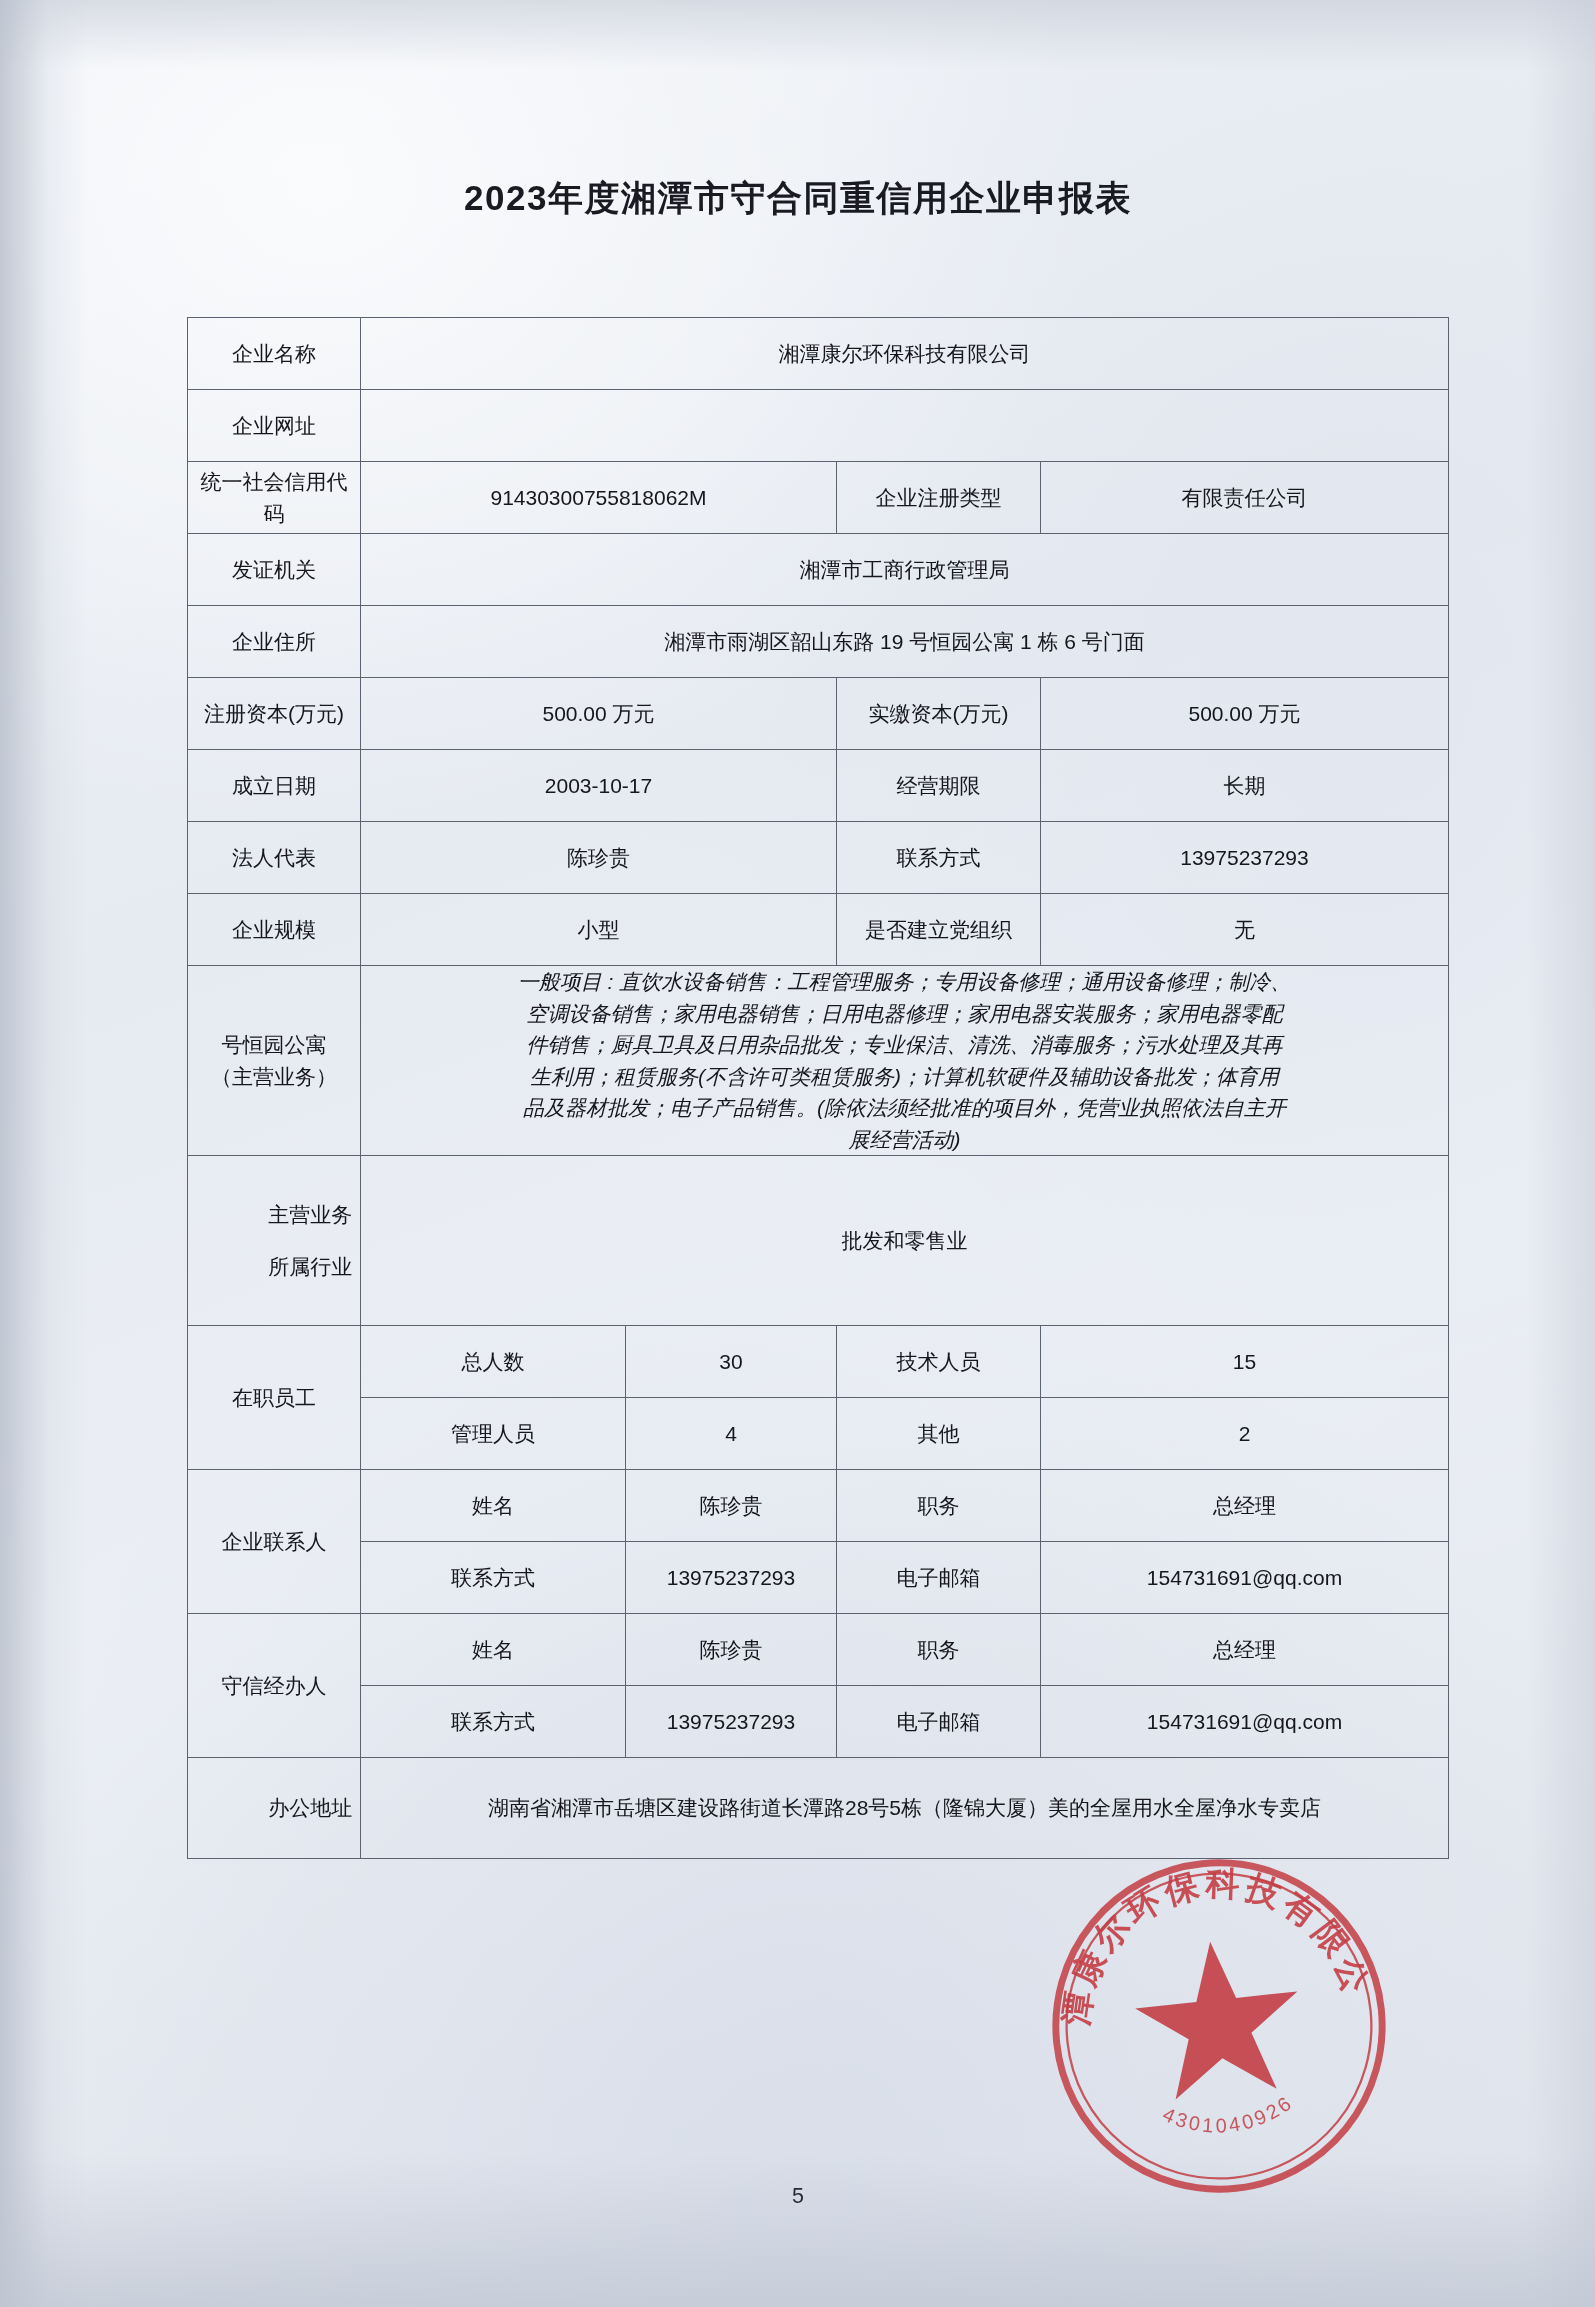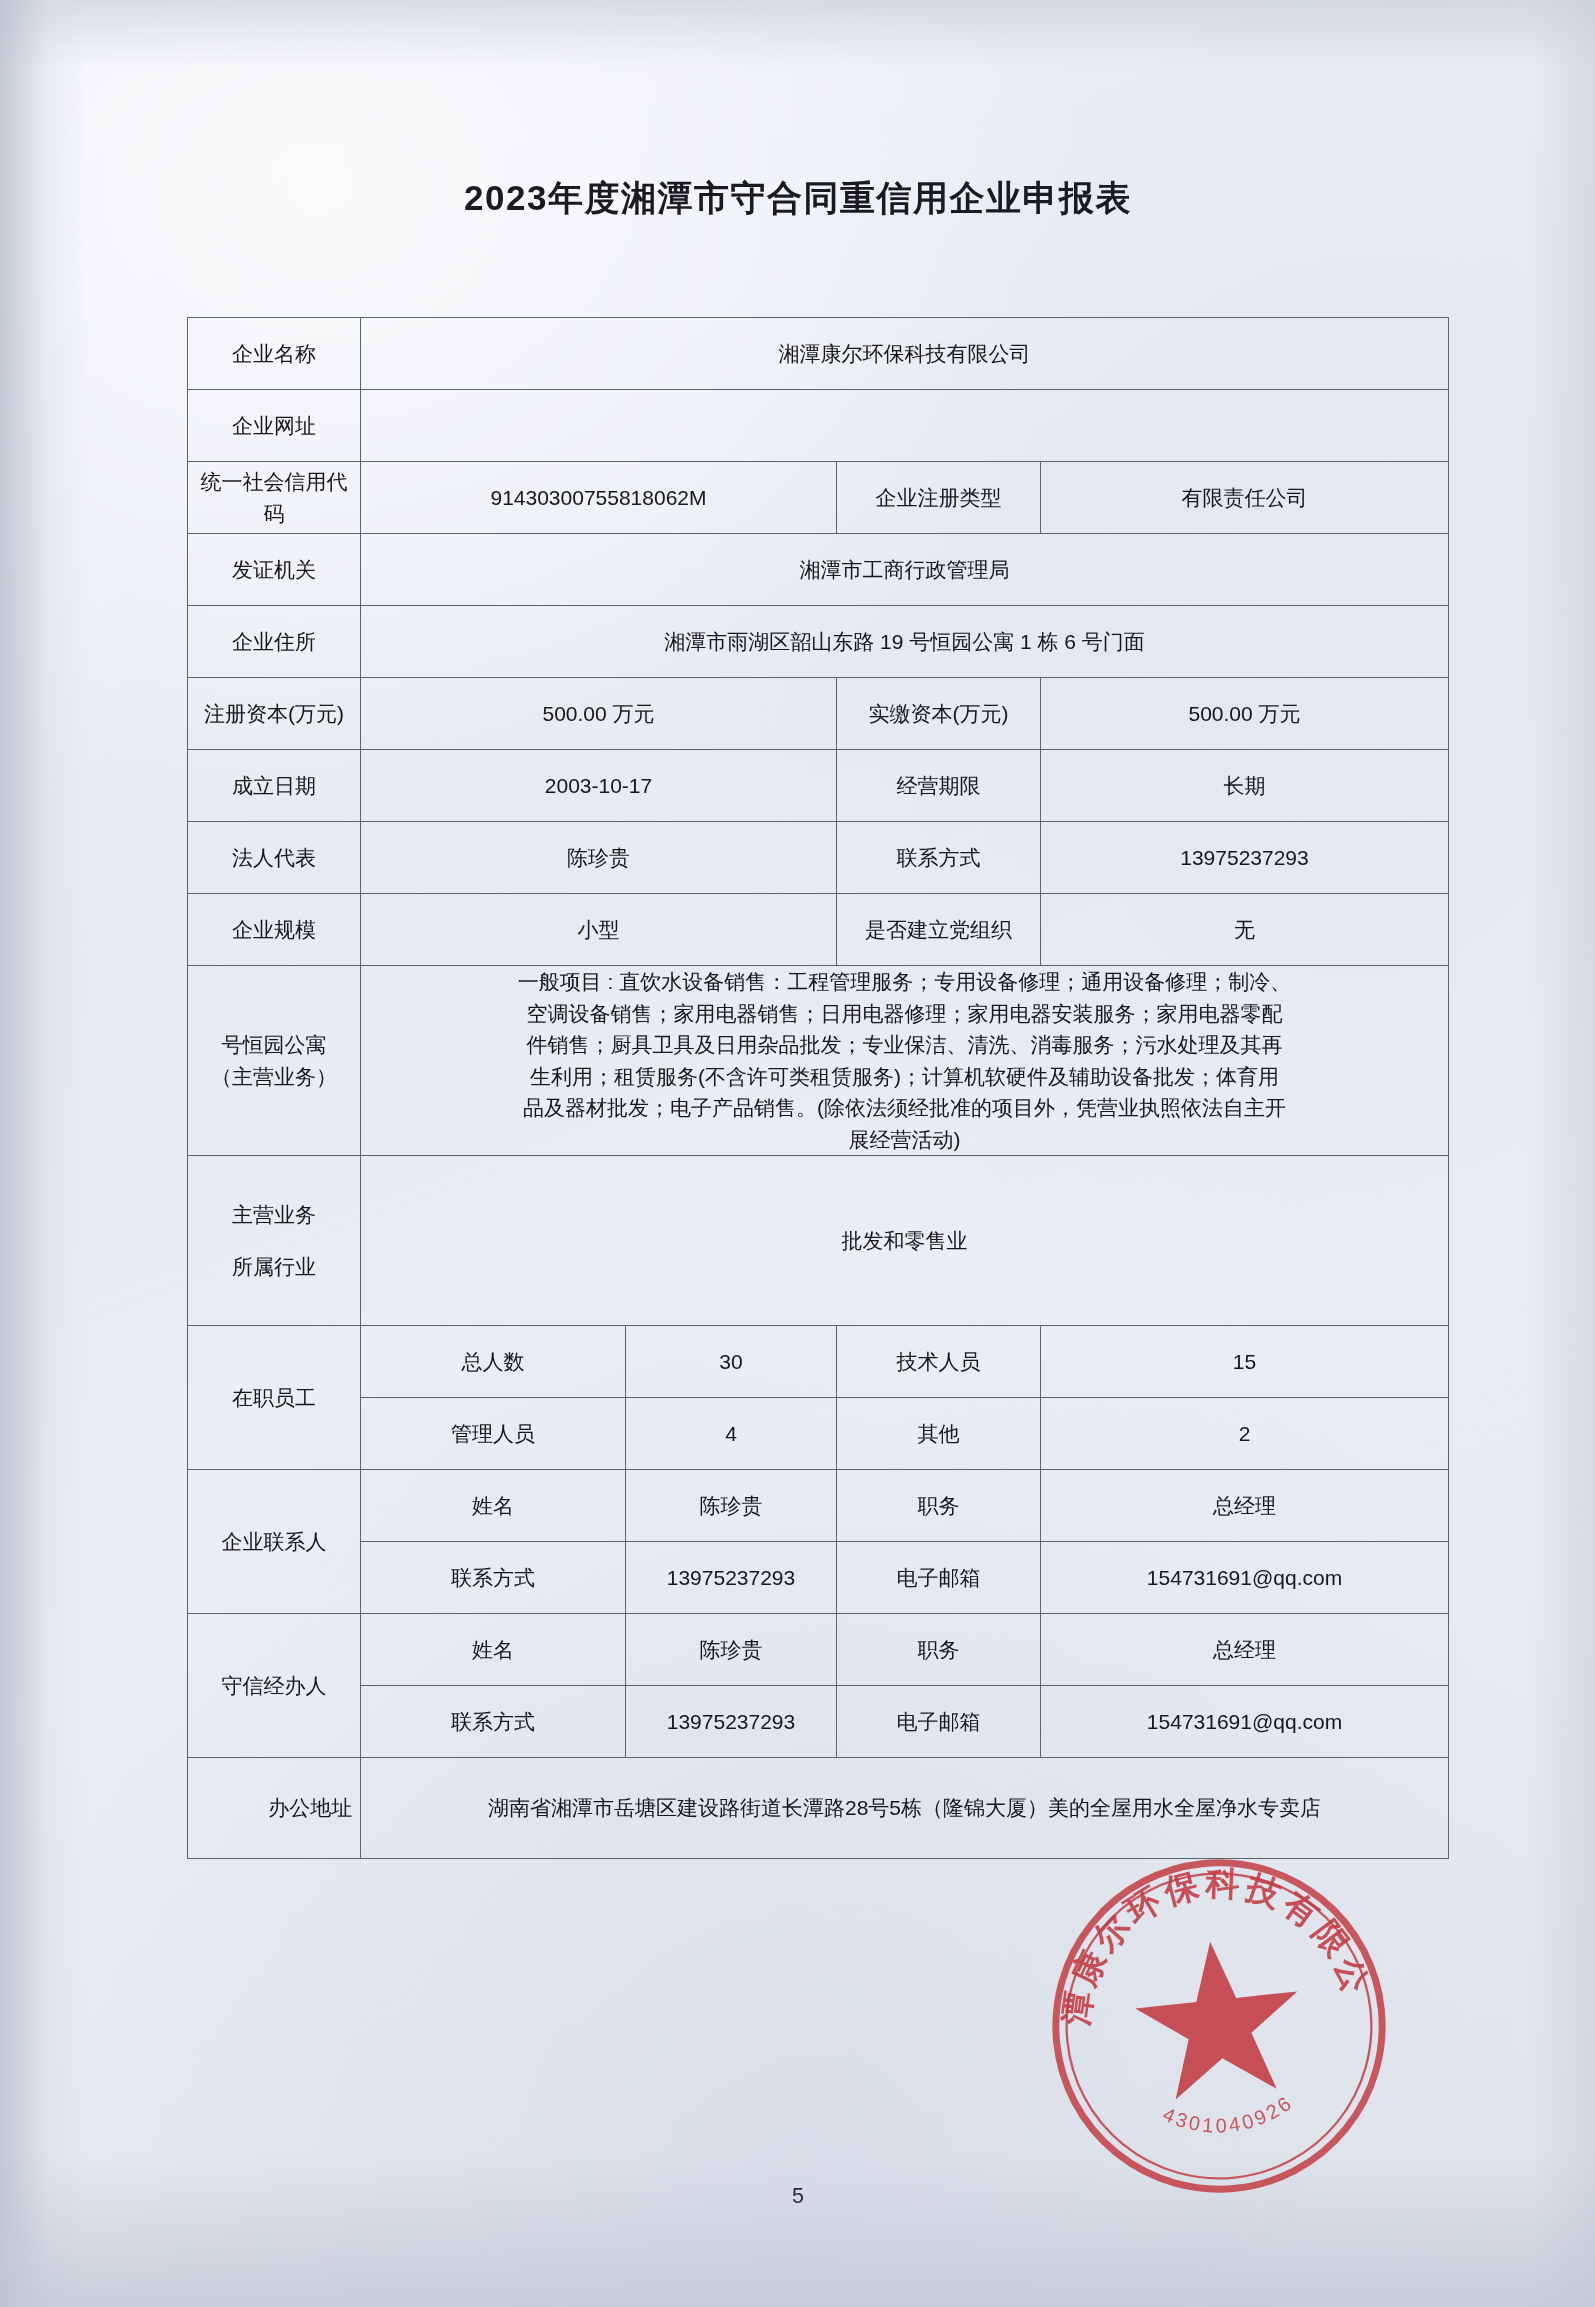--- a/index.html
+++ b/index.html
@@ -86,20 +86,21 @@
     height: 71px;
   }
   td.label {
     font-weight: 500;
   }
   td.biz-scope {
     text-align: left;
     padding: 14px 17px 17px 17px;
     line-height: 2.0;
     font-size: 21px;
+    font-style: italic;
   }
   td.biz-scope p {
     margin: 0;
     text-indent: 0;
   }
   td.addr-office {
     font-size: 20px;
   }
   .small-note {
     font-size: 19px;
@@ -202,21 +203,21 @@
           <td colspan="4" class="biz-scope">
             <p>一般项目 : 直饮水设备销售：工程管理服务；专用设备修理；通用设备修理；制冷、</p>
             <p>空调设备销售；家用电器销售；日用电器修理；家用电器安装服务；家用电器零配</p>
             <p>件销售；厨具卫具及日用杂品批发；专业保洁、清洗、消毒服务；污水处理及其再</p>
             <p>生利用；租赁服务(不含许可类租赁服务)；计算机软硬件及辅助设备批发；体育用</p>
             <p>品及器材批发；电子产品销售。(除依法须经批准的项目外，凭营业执照依法自主开</p>
             <p>展经营活动)</p>
           </td>
         </tr>
         <tr>
-          <td class="label" style="height:169px;">
+          <td class="label" style="height:169px;text-align:right;">
             <div>主营业务</div>
             <div style="height:20px"></div>
             <div>所属行业</div>
           </td>
           <td colspan="4">批发和零售业</td>
         </tr>
         <tr>
           <td class="label" rowspan="2">在职员工</td>
           <td>总人数</td>
           <td>30</td>

